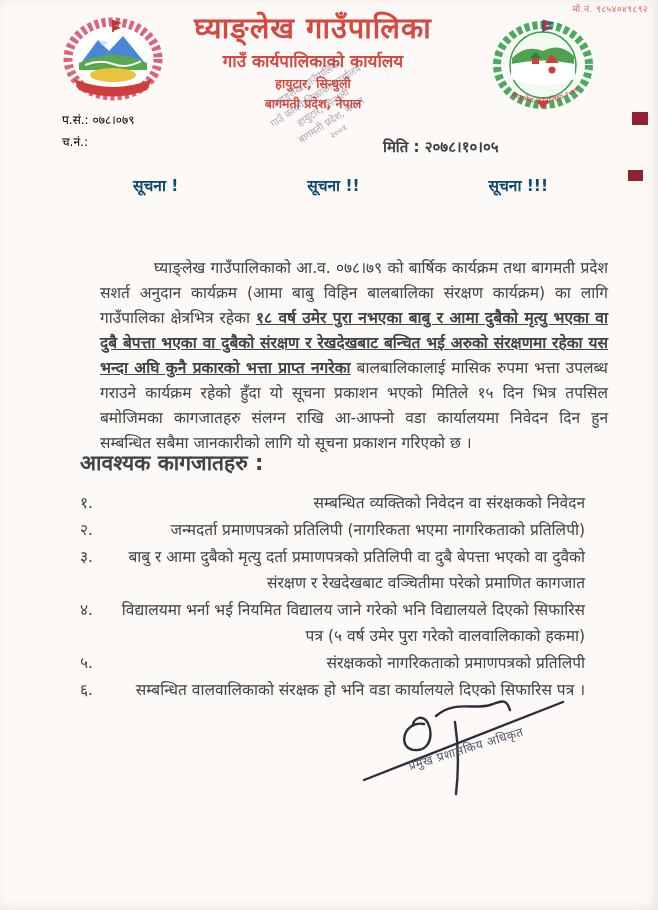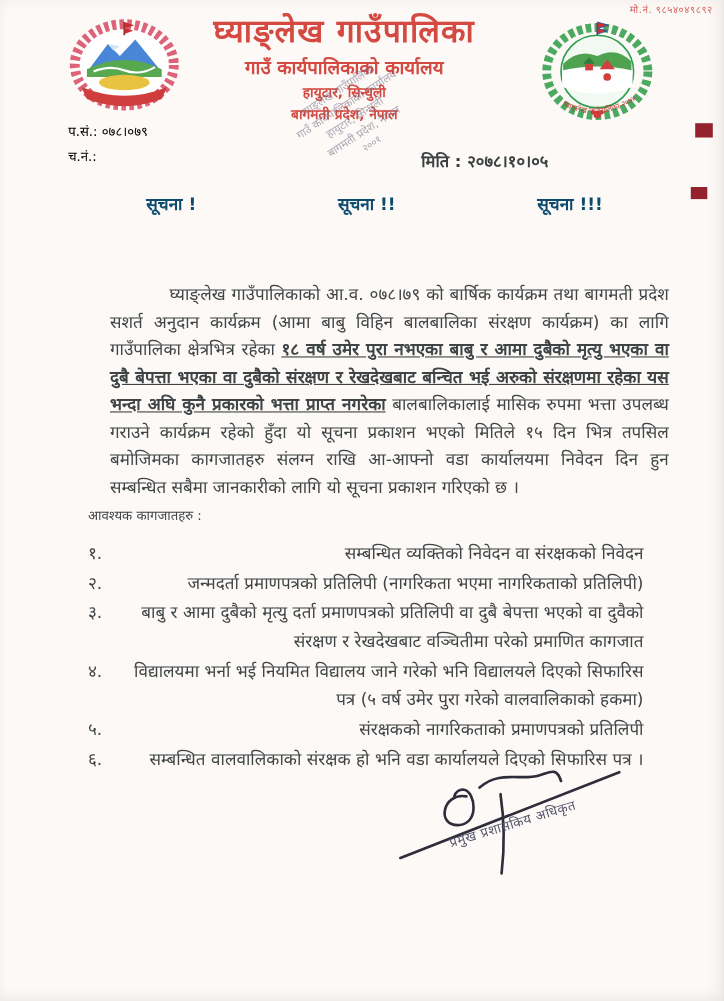--- a/index.html
+++ b/index.html
@@ -56,22 +56,22 @@
     font-size:15.5px;font-weight:bold;color:#0c4a6e;
   }
   
   .body-para{
     position:absolute;left:80px;top:240px;width:508px;
     font-size:15.5px;line-height:25px;color:#3f4446;
     text-align:justify;text-indent:54px;margin-left:20px;
   }
   .emph{font-weight:bold;text-decoration:underline;}
   .doc-head{
-    position:absolute;left:80px;top:460px;
-    font-size:12px;font-weight:normal;color:#3f4446;
+    position:absolute;left:80px;top:448px;
+    font-size:21px;font-weight:bold;color:#3f4446;
   }
   .doc-list{
     position:absolute;left:80px;top:490px;width:505px;
     font-size:15.5px;line-height:26px;color:#3f4446;
   }
   .doc-item{display:flex;margin-bottom:1px;}
   .doc-item .num{width:24px;flex:0 0 24px;}
   .doc-item .txt{flex:1;text-align:right;}
   
   .sig{position:absolute;left:358px;top:682px;width:230px;height:120px;}

